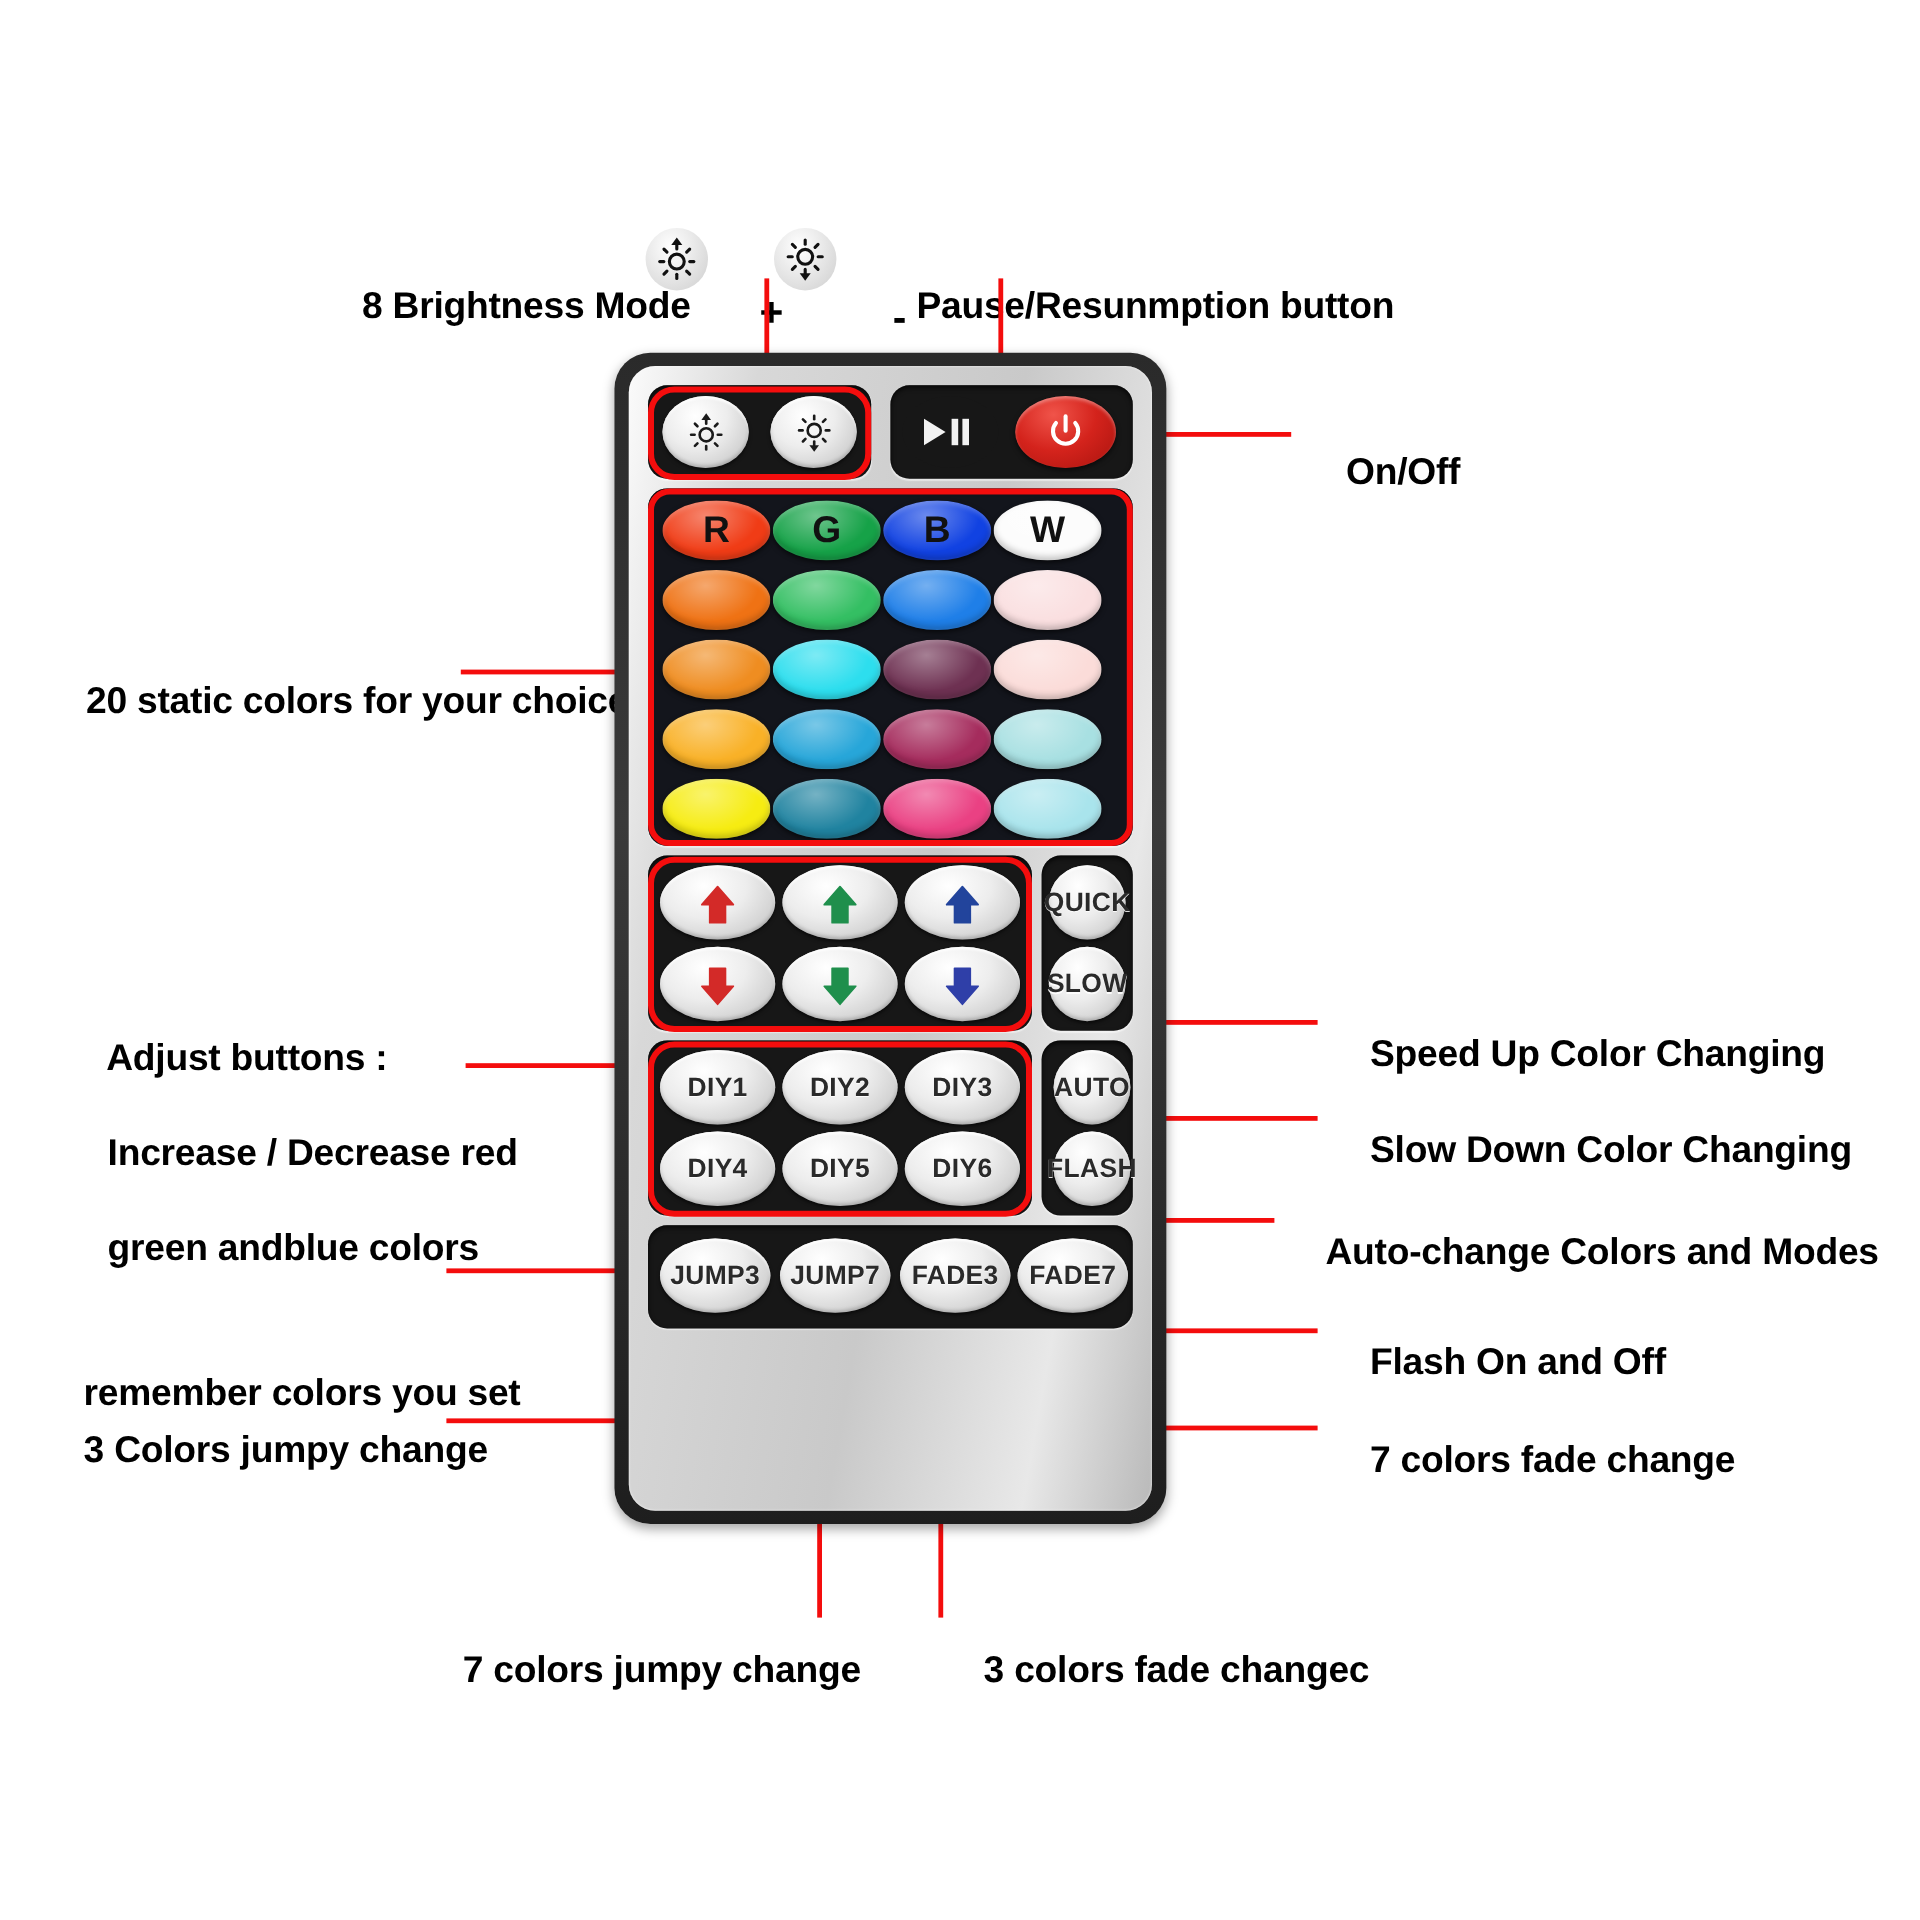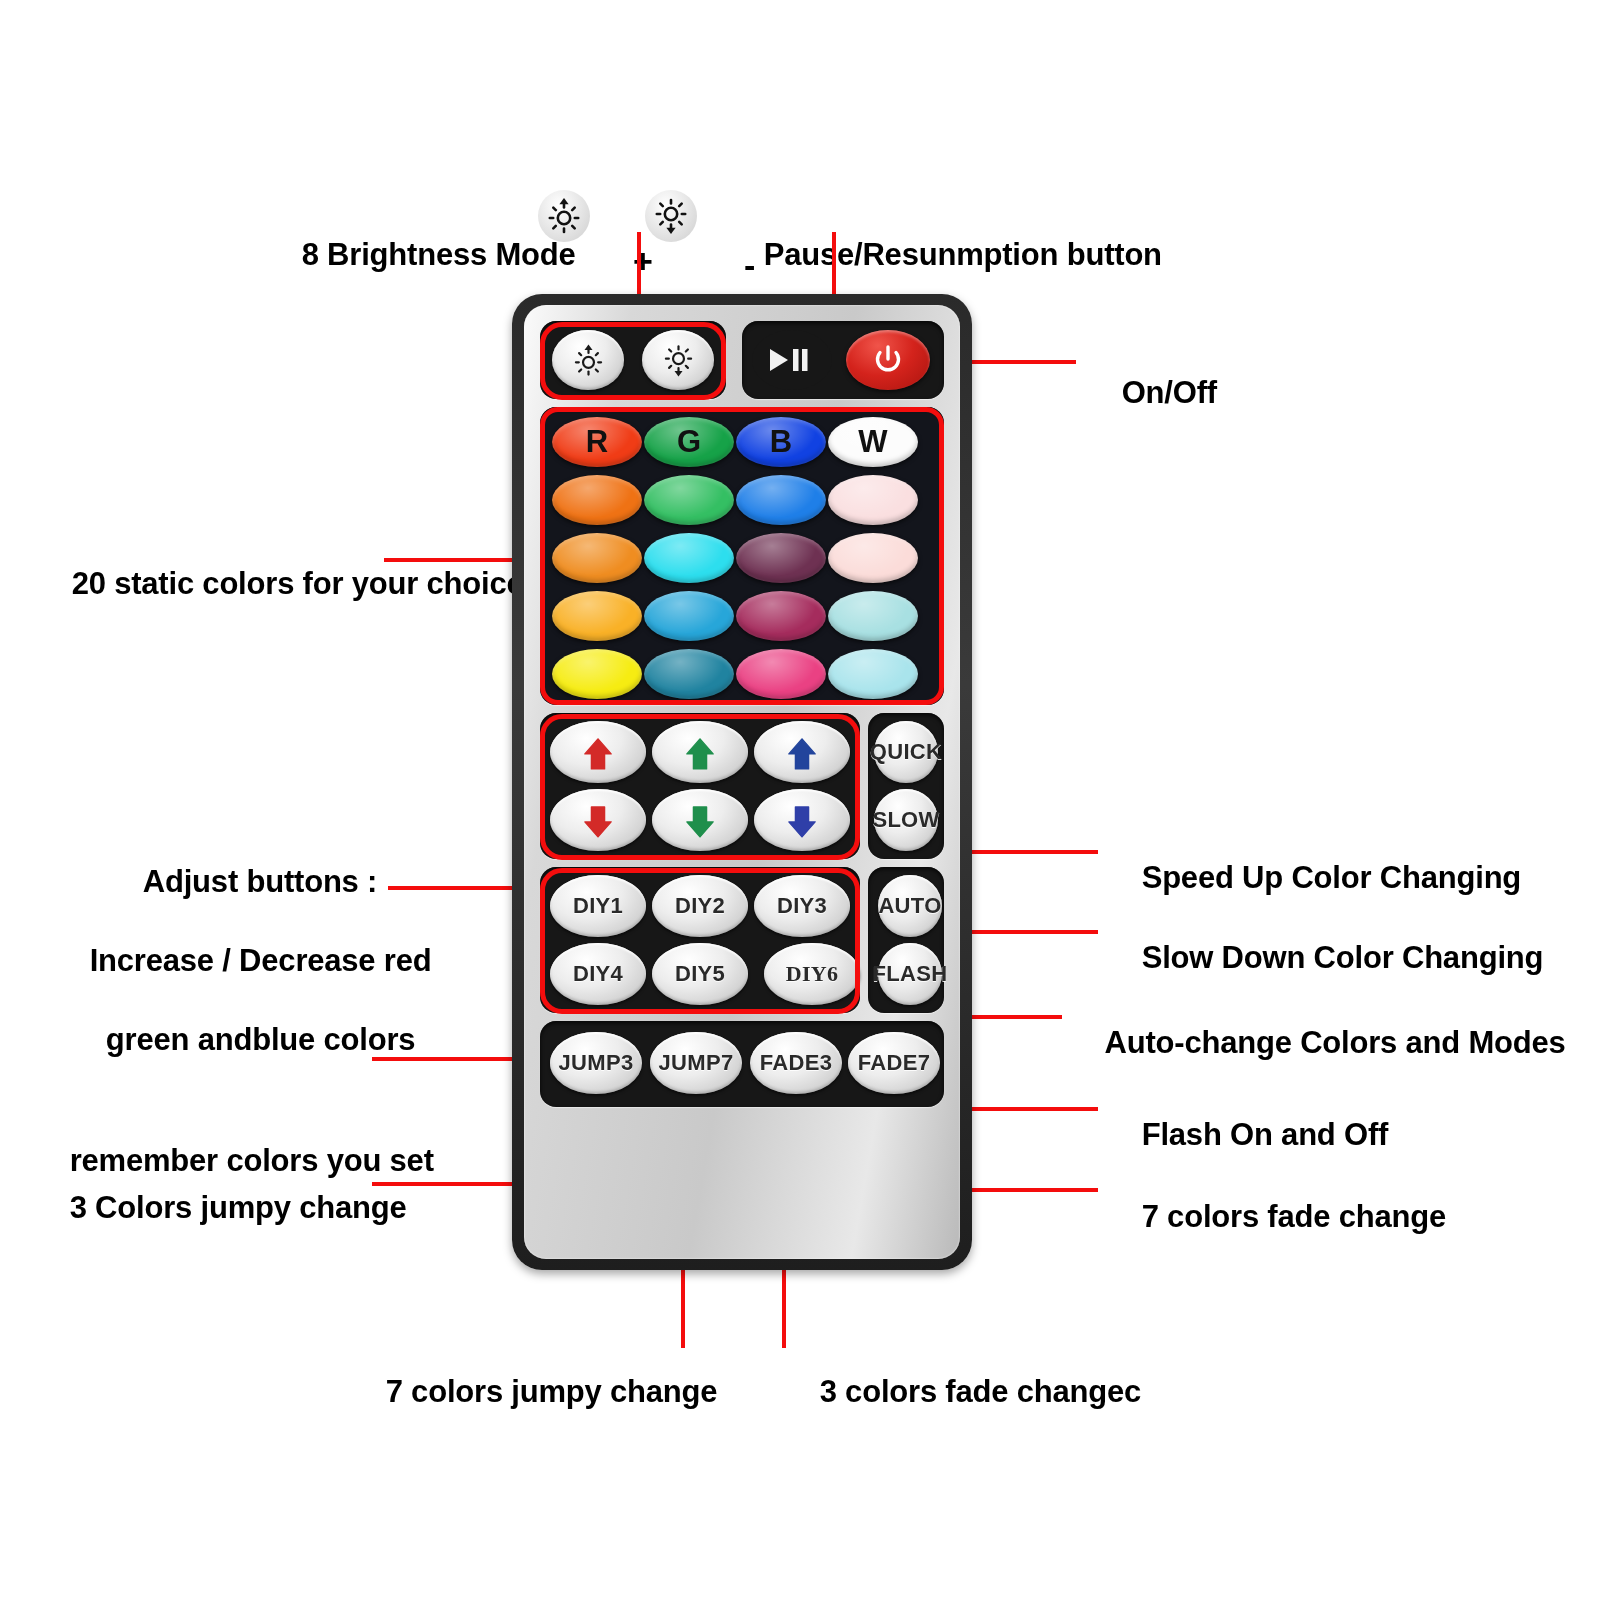--- a/index.html
+++ b/index.html
@@ -21,21 +21,21 @@
     position: absolute;
     font-family: "Liberation Sans", sans-serif;
     font-weight: bold;
     font-size: 31px;
     line-height: 1.28;
     color: #000000;
     white-space: pre;
     letter-spacing: -0.2px;
   }
   .callout.right { text-align: left; }
-  .callout.left  { text-align: center; }
+  .callout.left  { text-align: left; }
 
   
   .lineH {
     position: absolute;
     height: 4px;
     background: #f40d0d;
   }
   .lineV {
     position: absolute;
     width: 4px;
@@ -388,21 +388,21 @@
           </div>
           <div class="key silver" style="left: 214px; top: 8px; width: 96px; height: 62px;">
             <span class="lbl">DIY3</span>
           </div>
           <div class="key silver" style="left: 10px; top: 76px; width: 96px; height: 62px;">
             <span class="lbl">DIY4</span>
           </div>
           <div class="key silver" style="left: 112px; top: 76px; width: 96px; height: 62px;">
             <span class="lbl">DIY5</span>
           </div>
-          <div class="key silver" style="left: 224px; top: 76px; width: 96px; height: 62px; font-family: Liberation Serif, serif;">
+          <div class="key silver" style="left: 214px; top: 76px; width: 96px; height: 62px;">
             <span class="lbl">DIY6</span>
           </div>
         </div>
 
       <div class="panel" style="left:344px; top:562px; width:76px; height:146px;"></div>
       <div id="mode-keys" style="position:absolute; left:348px; top:562px; width:59px; height:146px;">
           <div class="key silver" style="left: 6px; top: 8px; width: 64px; height: 62px;">
             <span class="lbl">AUTO</span>
           </div>
           <div class="key silver" style="left: 6px; top: 76px; width: 64px; height: 62px;">

